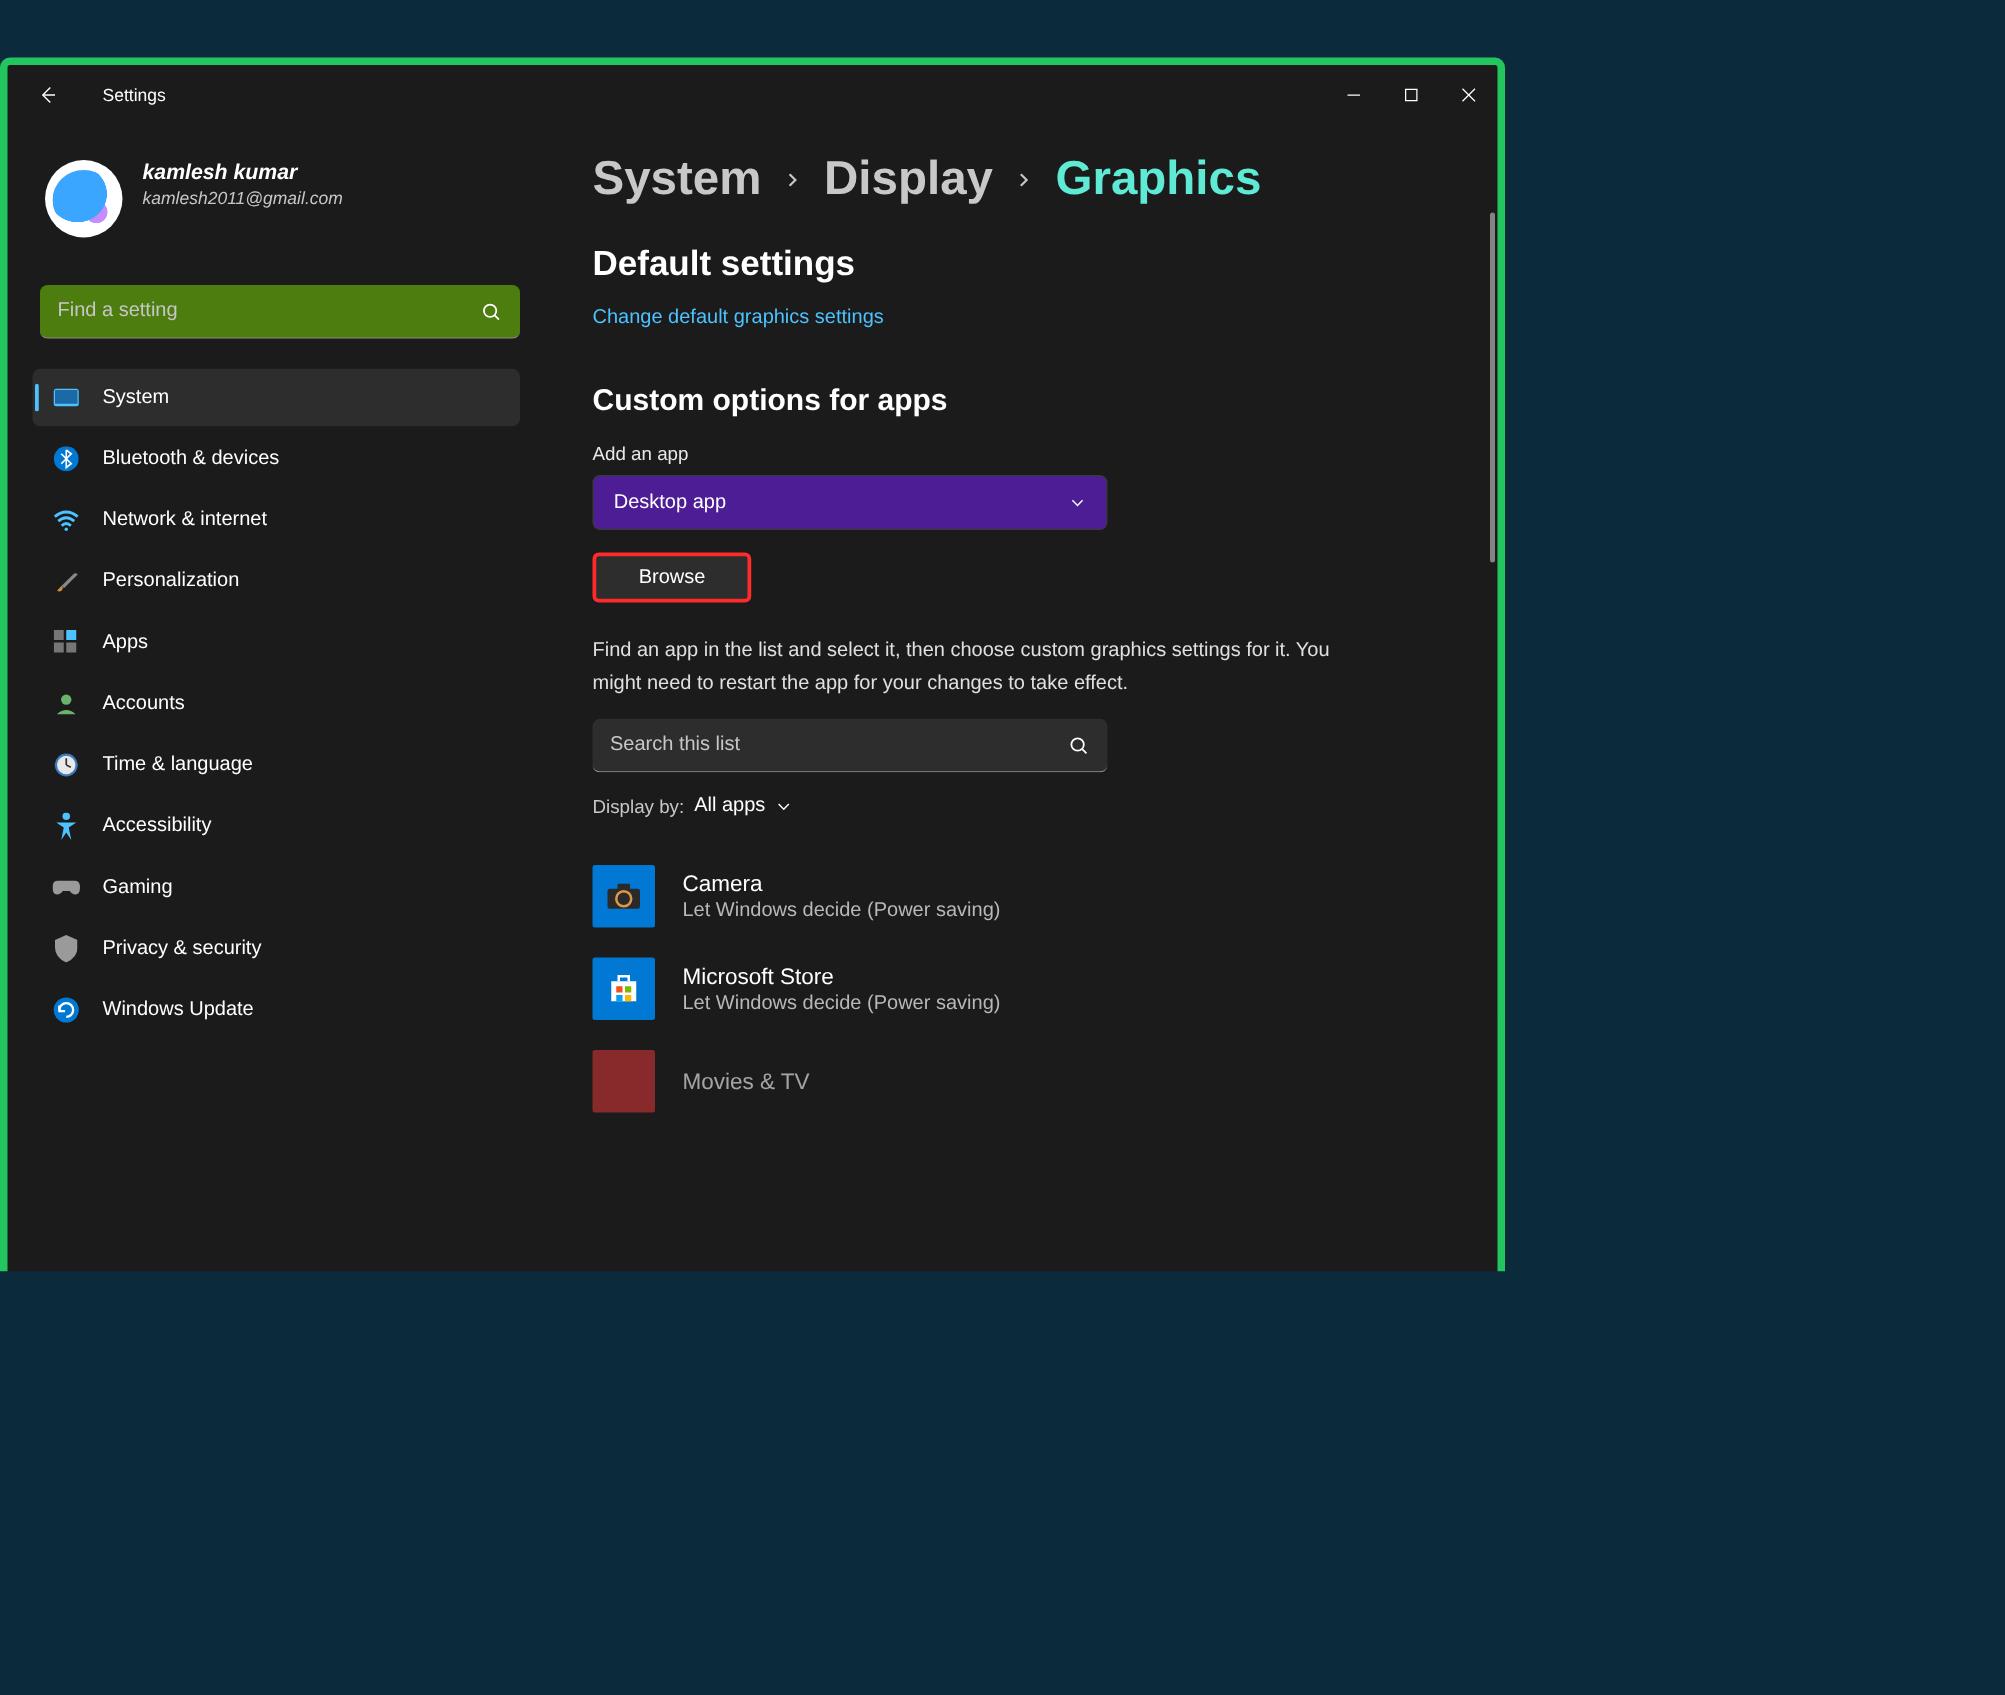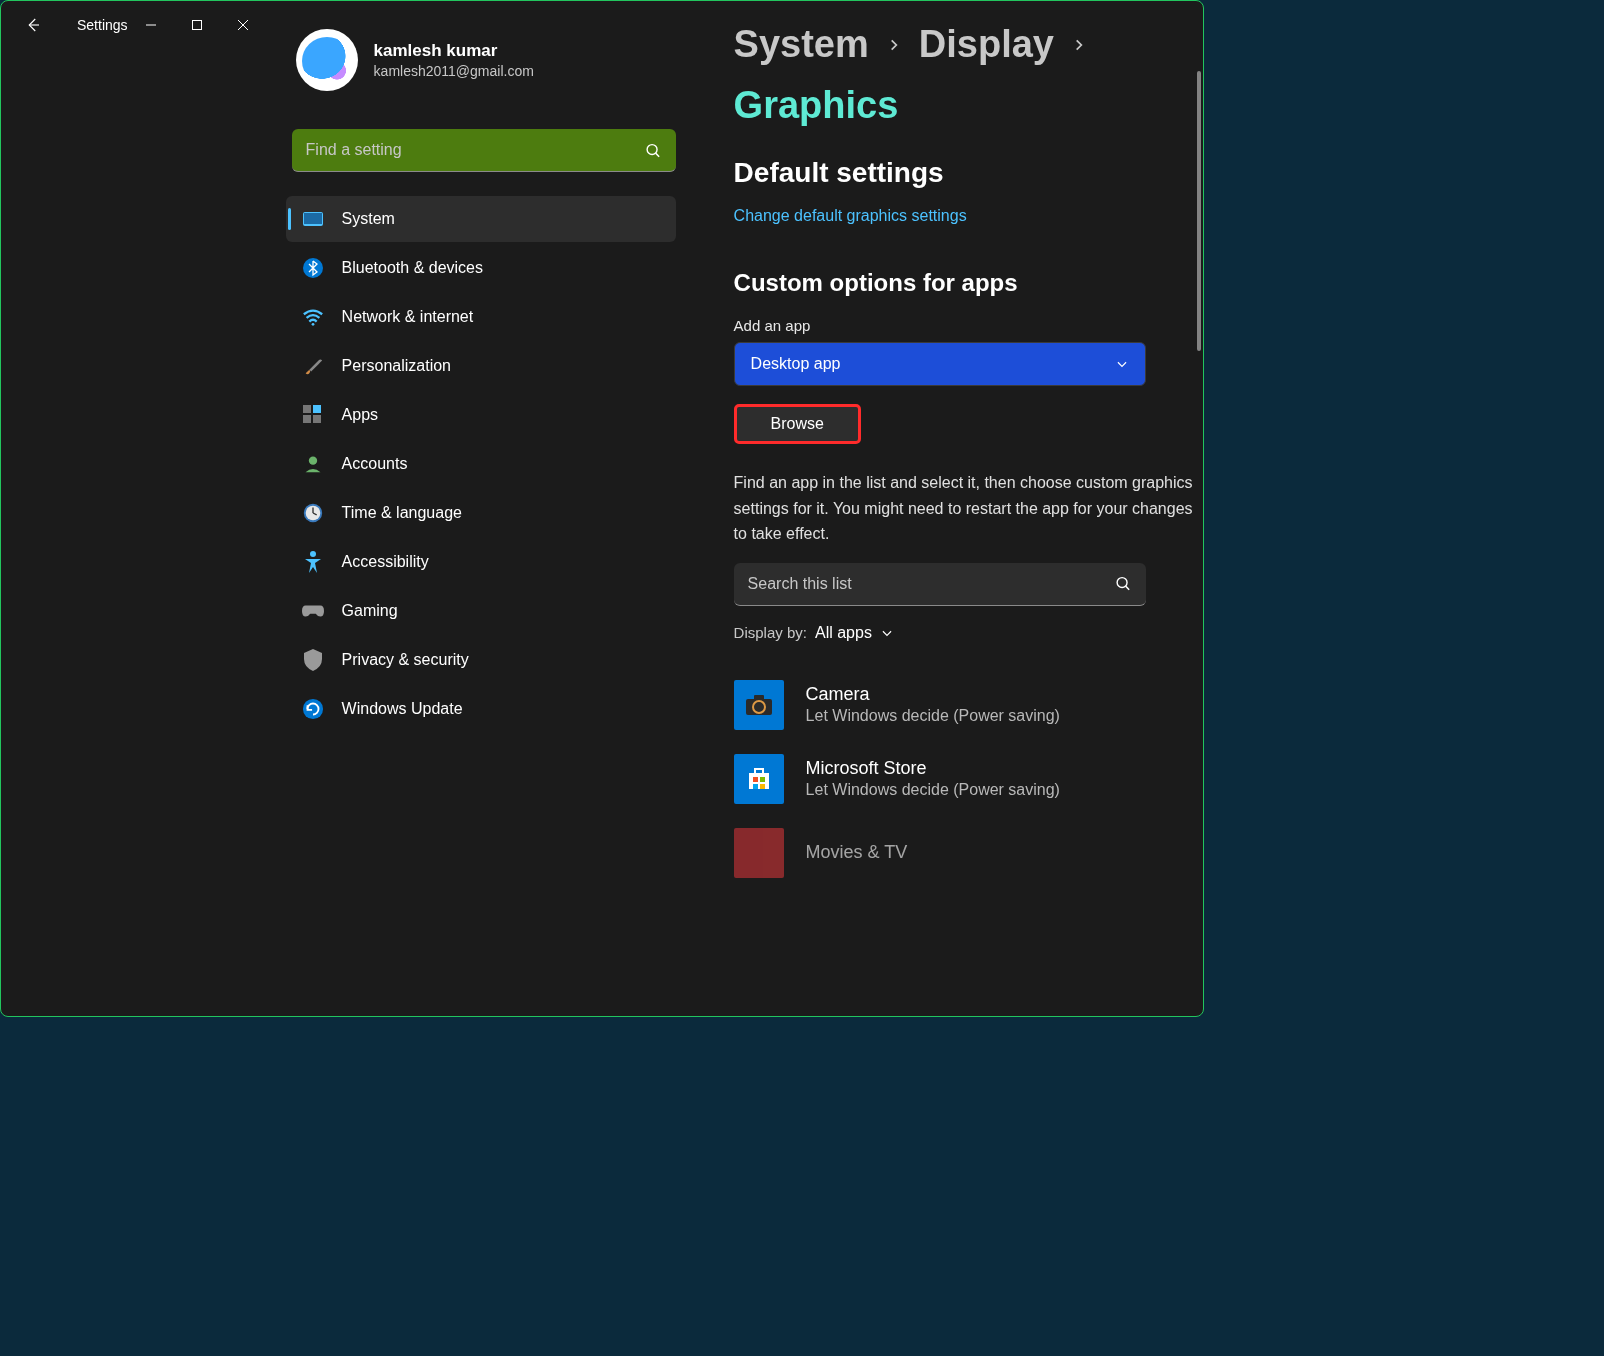--- a/index.html
+++ b/index.html
@@ -1,26 +1,26 @@
 <!DOCTYPE html>
 <html><head>
 <meta charset="utf-8">
 <style>
 * { margin: 0; padding: 0; box-sizing: border-box; font-family: "Segoe UI", sans-serif; }
 body { background: #0b2a3c; width: 1204px; height: 1017px; overflow: hidden; }
-.window { background: #1b1b1b; width: 100%; height: 100%; border-radius: 8px; border: 1px solid #22c55e; position: relative; display: flex; flex-direction: row; }
+.window { background: #1b1b1b; width: 100%; height: 100%; border-radius: 8px; border: 6px solid #22c55e; position: relative; display: flex; flex-direction: column; margin-top: 46px; }
 .titlebar { height: 48px; display: flex; align-items: center; justify-content: space-between; padding: 0 0 0 12px; }
 .titlebar-left { display: flex; align-items: center; gap: 24px; }
 .back-btn { width: 40px; height: 40px; display: flex; align-items: center; justify-content: center; color: #fff; cursor: pointer; border-radius: 4px; }
 .app-title { color: #fff; font-size: 14px; }
 .titlebar-right { display: flex; }
 .win-btn { width: 46px; height: 30px; display: flex; align-items: center; justify-content: center; color: #fff; cursor: pointer; }
 .body { display: flex; flex: 1; overflow: hidden; }
 .sidebar { width: 420px; padding: 28px 0 0 20px; display: flex; flex-direction: column; }
-.user-row { display: flex; align-items: center; gap: 16px; margin-bottom: 20px; padding-left: 10px; }
+.user-row { display: flex; gap: 16px; margin-bottom: 20px; padding-left: 10px; font-style: italic; }
 .avatar { width: 62px; height: 62px; border-radius: 50%; background: radial-gradient(circle at 50% 45%, #fff 60%, #fff 100%); position: relative; overflow: hidden; }
 .avatar::after { content:""; position:absolute; inset:8px 6px 6px 6px; background: radial-gradient(ellipse at 40% 40%, #3aa6ff 55%, transparent 56%), radial-gradient(circle at 70% 70%, #c58bff 18%, transparent 19%); border-radius:50%; }
 .user-name { color: #fff; font-size: 17px; font-weight: 600; }
 .user-email { color: #c7c7c7; font-size: 14px; margin-top: 2px; }
 .search-box { margin: 18px 10px 24px 6px; position: relative; }
 .search-input { width: 100%; background: #4d7c0f; border: none; border-bottom: 1px solid #8a8a8a; border-radius: 6px; padding: 12px 44px 12px 14px; color: #fff; font-size: 16px; }
 .search-input::placeholder { color: #c7c7c7; }
 .search-icon { position: absolute; right: 14px; top: 50%; transform: translateY(-50%); color: #fff; }
 .nav { display: flex; flex-direction: column; gap: 3px; padding-right: 10px; }
 .nav-item { display: flex; align-items: center; gap: 18px; padding: 12px 14px 12px 16px; border-radius: 6px; color: #fff; font-size: 16px; cursor: pointer; position: relative; }
@@ -30,21 +30,21 @@
 .main { flex: 1; padding: 22px 10px 10px 48px; color: #fff; overflow: hidden; position: relative; }
 .scrollbar { position: absolute; right: 2px; top: 70px; width: 4px; height: 280px; background: #838383; border-radius: 2px; }
 .breadcrumb { display: flex; align-items: center; gap: 18px; margin-bottom: 30px; flex-wrap: wrap; }
 .bc-link { color: #c8c8c8; font-size: 38px; font-weight: 600; cursor: pointer; }
 .bc-sep { color: #c8c8c8; font-size: 18px; }
 .bc-current { color: #5eead4; font-size: 38px; font-weight: 600; }
 .section-title { font-size: 28px; font-weight: 700; margin-bottom: 18px; }
 .link { color: #4cc2ff; font-size: 16px; cursor: pointer; display: inline-block; margin-bottom: 44px; }
 .section-title2 { font-size: 24px; font-weight: 600; margin-bottom: 20px; }
 .label { font-size: 15px; color: #e8e8e8; margin-bottom: 8px; }
-.dropdown { background: #1d4ed8; border: 1px solid #3a3a3a; border-radius: 6px; padding: 12px 16px; width: 412px; display: flex; align-items: center; justify-content: space-between; color: #fff; font-size: 16px; cursor: pointer; margin-bottom: 18px; }
+.dropdown { background: #4c1d95; border: 1px solid #3a3a3a; border-radius: 6px; padding: 12px 16px; width: 412px; display: flex; align-items: center; justify-content: space-between; color: #fff; font-size: 16px; cursor: pointer; margin-bottom: 18px; }
 .browse-btn { background: #2d2d2d; border: 3px solid #ff2b2b; border-radius: 5px; padding: 8px 34px; color: #fff; font-size: 16px; cursor: pointer; display: inline-block; margin-bottom: 26px; }
 .help-text { color: #e0e0e0; font-size: 16px; line-height: 1.6; max-width: 610px; margin-bottom: 16px; }
 .search-list { position: relative; width: 412px; margin-bottom: 18px; }
 .search-list input { width: 100%; background: #2d2d2d; border: none; border-bottom: 1px solid #8a8a8a; border-radius: 6px; padding: 12px 68px 12px 14px; color: #fff; font-size: 16px; }
 .search-list input::placeholder { color: #c7c7c7; }
 .search-list .mag { position: absolute; right: 14px; top: 50%; transform: translateY(-50%); color: #fff; }
 .filter-row { display: flex; align-items: center; gap: 8px; font-size: 15px; color: #c8c8c8; margin-bottom: 26px; }
 .filter-val { color: #fff; font-size: 16px; }
 .app-row { display: flex; align-items: center; gap: 22px; padding: 12px 0; cursor: pointer; }
 .app-icon { width: 50px; height: 50px; background: #0078d4; display: flex; align-items: center; justify-content: center; border-radius: 2px; }

